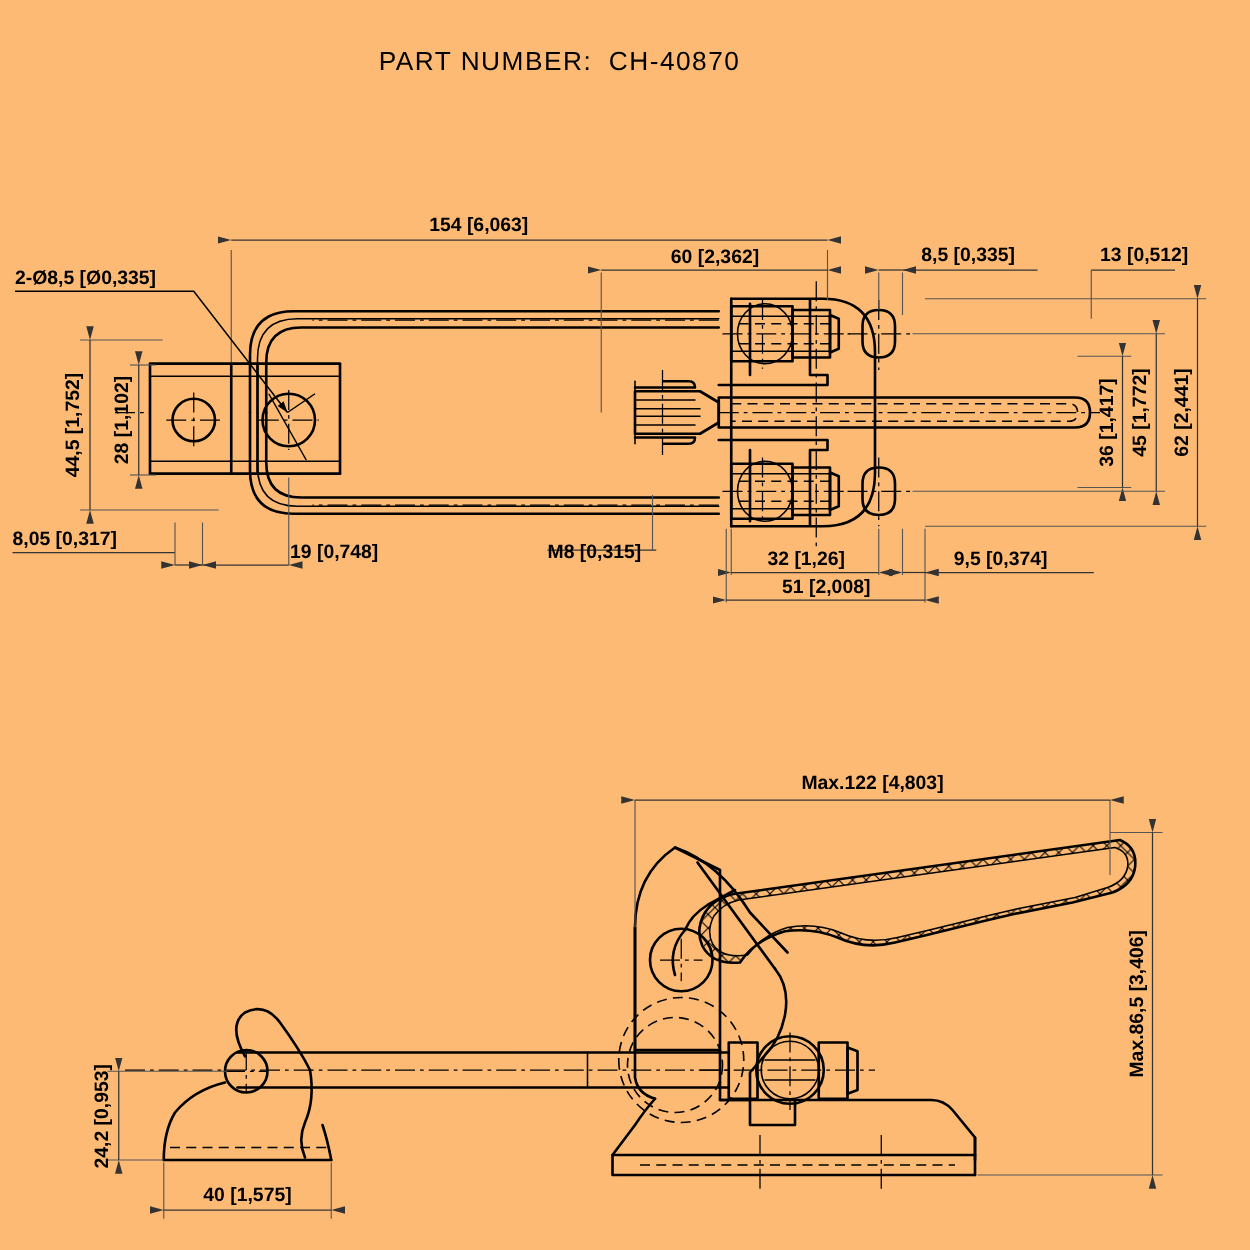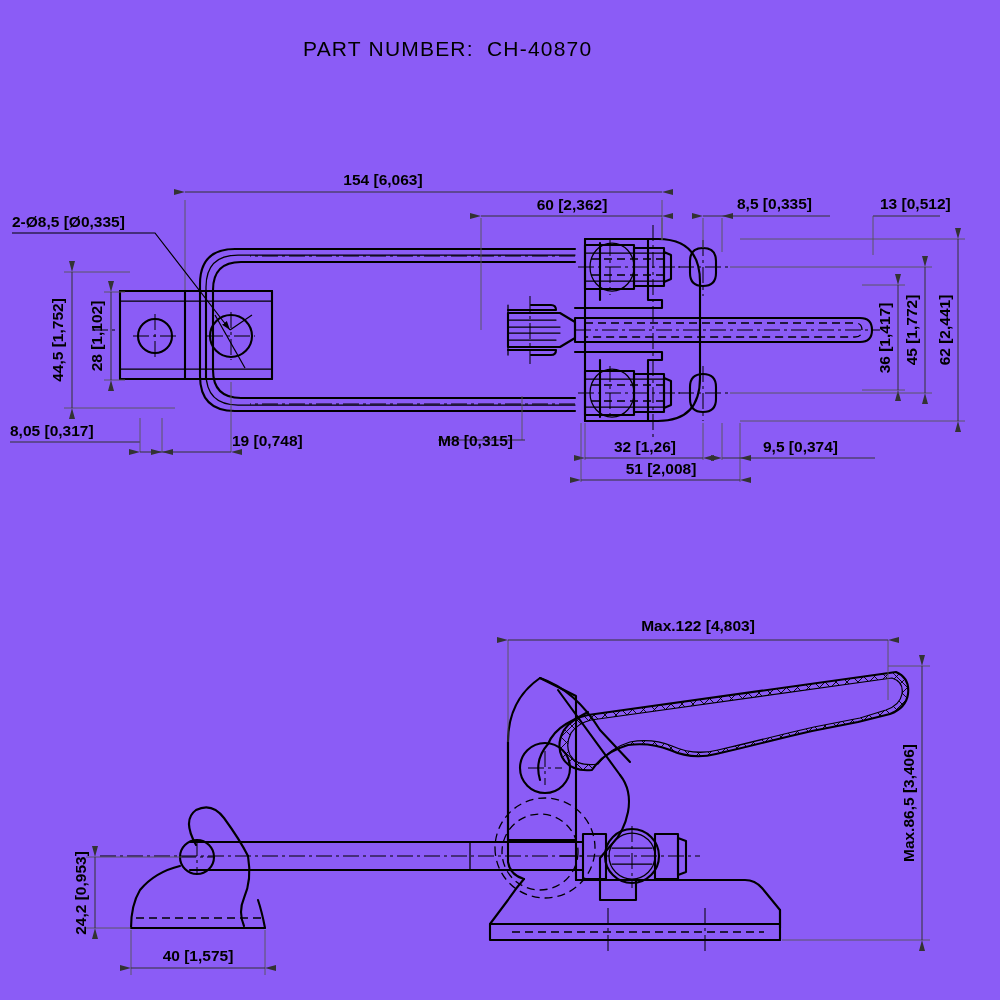--- a/index.html
+++ b/index.html
@@ -11,21 +11,21 @@
     width: 1000px;
     height: 1000px;
     font-family: "Liberation Sans", sans-serif;
     color: #000000;
     overflow: hidden;
   }
   #sheet {
     position: relative;
     width: 1000px;
     height: 1000px;
-    background: #8b5cf6;
+    background: #fdba74;
   }
   #drawing-svg {
     position: absolute;
     left: 0;
     top: 0;
     width: 1000px;
     height: 1000px;
   }
   .title-text {
     font-family: "Liberation Sans", sans-serif;

